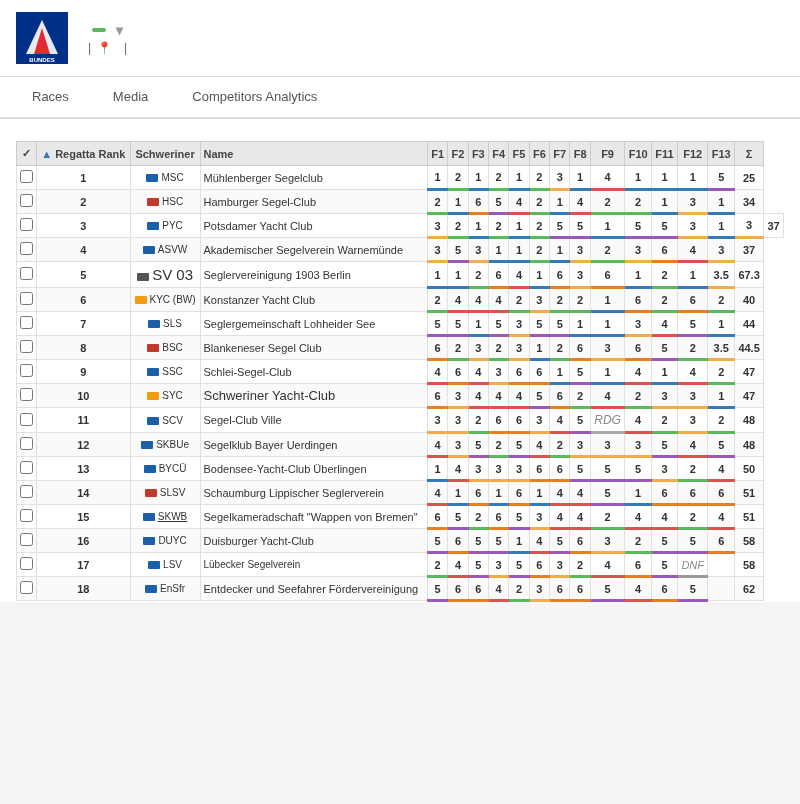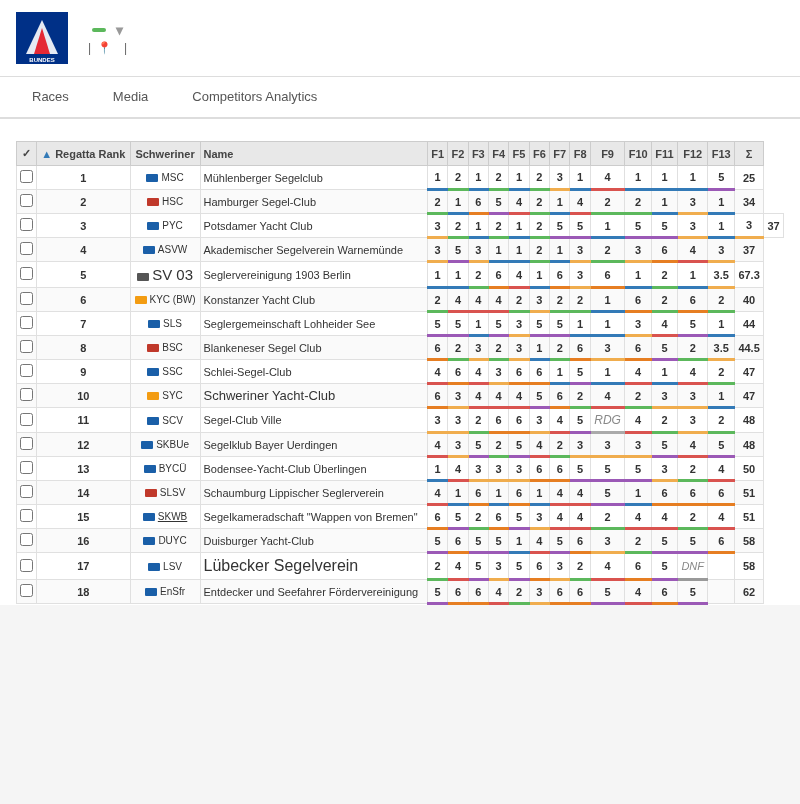--- a/index.html
+++ b/index.html
@@ -444,21 +444,21 @@
             <td class="s2" style="font-size: 11px;">2</td>
             <td class="s5" style="font-size: 11px;">5</td>
             <td class="s5" style="font-size: 11px;">5</td>
             <td class="s6" style="font-size: 11px;">6</td>
             <td class="sum-col" style="font-weight: bold;">58</td>
           </tr>
           <tr>
             <td><input type="checkbox" style="cursor: pointer;"></td>
             <td style="font-weight: bold;">17</td>
             <td style="font-size: 10px;"><span style="display:inline-block;width:12px;height:8px;background:#1a5fa8;margin-right:3px;border-radius:1px;vertical-align:middle;"></span><span style="font-size:10px;">LSV</span></td>
-            <td class="left" style="font-size: 16px;">Lübecker Segelverein</td>
+            <td class="left" style="font-size: 10px;">Lübecker Segelverein</td>
             <td class="s2" style="font-size: 11px;">2</td>
             <td class="s4" style="font-size: 11px;">4</td>
             <td class="s5" style="font-size: 11px;">5</td>
             <td class="s3" style="font-size: 11px;">3</td>
             <td class="s5" style="font-size: 11px;">5</td>
             <td class="s6" style="font-size: 11px;">6</td>
             <td class="s3" style="font-size: 11px;">3</td>
             <td class="s2" style="font-size: 11px;">2</td>
             <td class="s4" style="font-size: 11px;">4</td>
             <td class="s6" style="font-size: 11px;">6</td>

